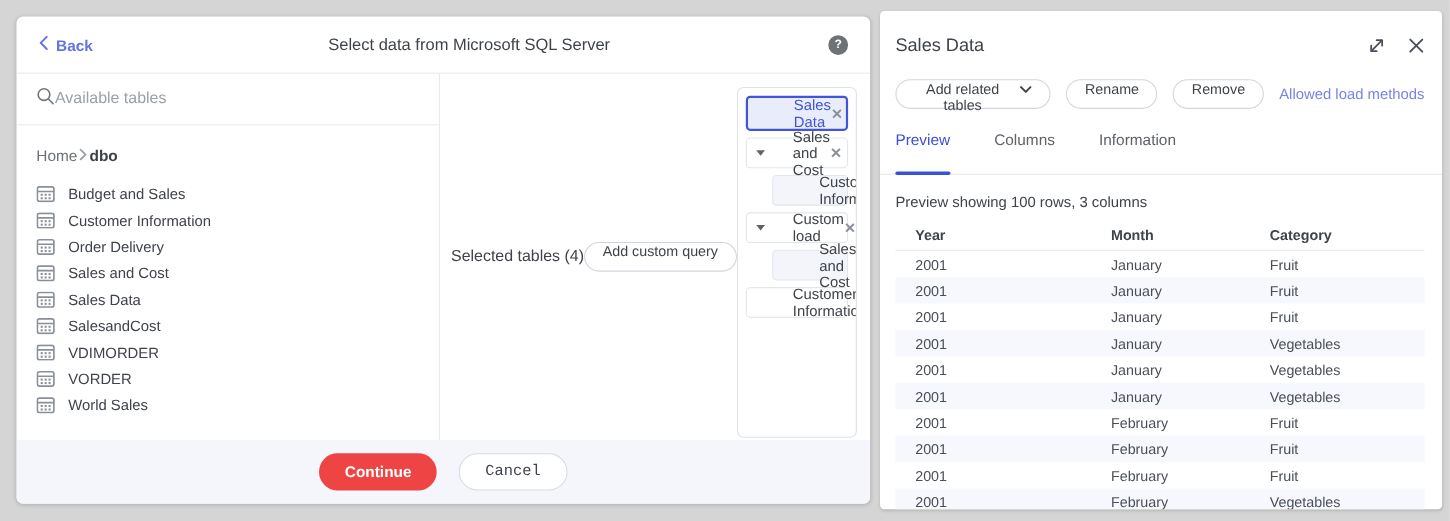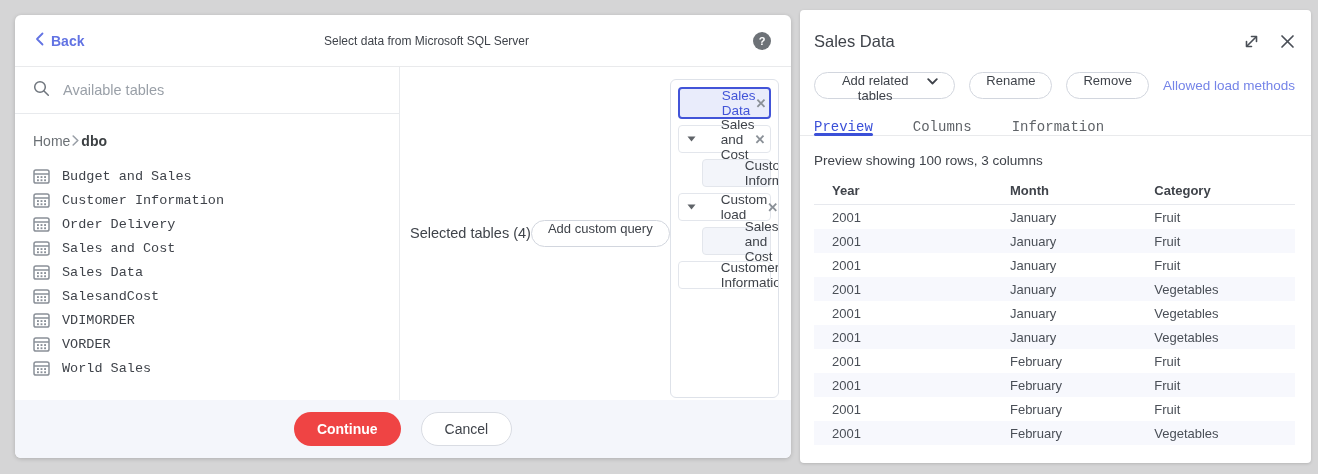--- a/index.html
+++ b/index.html
@@ -20,43 +20,43 @@
   }
   .dlg-header {
     height: 52px; flex: 0 0 52px; position: relative;
     display: flex; align-items: center;
     border-bottom: 1px solid #e9eaec; padding: 0 20px;
   }
   .back-link { display: flex; align-items: center; gap: 7px; color: #6273e3;
     font-size: 14px; font-weight: bold; cursor: pointer; z-index: 2; }
   .dlg-title {
     position: absolute; left: 0; right: 0; text-align: center;
-    font-size: 12px; color: #3f434a; font-weight: 500; pointer-events: none; padding-left: 47px;
+    font-size: 15px; color: #3f434a; font-weight: 500; pointer-events: none; padding-left: 47px;
   }
   .help-badge {
     margin-left: auto; width: 18px; height: 18px; border-radius: 50%;
     background: #6d7277; color: #fff; font-size: 11px; font-weight: bold;
     display: flex; align-items: center; justify-content: center; cursor: pointer; z-index: 2;
   }
   .dlg-body { flex: 1 1 auto; display: flex; min-height: 0; }
 
   .left-col { width: 385px; flex: 0 0 385px; border-right: 1px solid #e8eaed; display:flex; flex-direction:column; }
   .search-row {
-    height: 47px; flex: 0 0 47px; display: flex; align-items: center; gap: 13px;
+    height: 47px; flex: 0 0 47px; display: flex; align-items: center; 
     padding: 0 18px; border-bottom: 1px solid #e8eaed;
   }
   .search-input {
     border: none; outline: none; flex: 1; font-size: 14.5px; color: #3f434a;
     font-family: "Liberation Sans", sans-serif; background: transparent;
   }
   .search-input::placeholder { color: #9aa0a8; }
   .breadcrumb { display: flex; align-items: center; gap: 2px; padding: 19px 18px 0 18px; font-size: 14px; }
   .crumb-home { color: #6b7075; cursor: pointer; }
   .crumb-current { color: #3c4043; font-weight: bold; }
-  .table-list { padding: 15px 18px 0 18px; font-family: Liberation Mono, monospace; }
+  .table-list { padding: 15px 18px 0 18px; }
   .table-list-item { display: flex; align-items: center; gap: 12px; height: 24px; cursor: pointer; }
   .table-list-item span.lbl { font-size: 13.5px; color: #3f434a; }
 
   .mid-col { flex: 1; display: flex; flex-direction: row; padding: 12px 12px 2px 10px; min-height: 0; }
   .mid-head { display: flex; align-items: center; justify-content: space-between; margin-bottom: 11px; flex: 0 0 auto; }
   .mid-head-title { font-size: 14.5px; color: #3f434a; }
   .pill-btn {
     height: 27px; border: 1px solid #d2d6de; border-radius: 14px; background: #fff;
     padding: 0 16px; font-size: 13px; color: #3f434a; cursor: pointer;
     display: inline-flex; gap: 8px;
@@ -84,37 +84,37 @@
     display: flex; align-items: center; justify-content: center; gap: 20px;
   }
   .btn-primary {
     height: 34px; padding: 0 23px; border: none; border-radius: 17px;
     background: #ef4444; color: #fff; font-size: 14px; font-weight: bold; cursor: pointer;
     font-family: "Liberation Sans", sans-serif;
   }
   .btn-secondary {
     height: 34px; padding: 0 23px; border: 1px solid #d9dce3; border-radius: 17px;
     background: #fff; color: #3f434a; font-size: 14px; cursor: pointer;
-    font-family: Liberation Sans, sans-serif;
+    font-family: Liberation Mono, monospace;
   }
 
   
   .panel {
     position: absolute; left: 800px; top: 10px; width: 511px; height: 453px;
     background: #fff; border-radius: 4px; box-shadow: 0 1px 3px rgba(0,0,0,.15);
     padding: 0 16px 0 14px; overflow: hidden;
   }
   .panel-head { display: flex; align-items: center; margin-top: 22px; }
   .panel-title { font-size: 16.5px; color: #3f434a; }
   .panel-head-icons { margin-left: auto; display: flex; align-items: center; gap: 20px; }
   .icon-btn { cursor: pointer; display: inline-flex; }
   .panel-actions { display: flex; align-items: center; margin-top: 21px; gap: 14px; }
   .link-btn { color: #7584e8; font-size: 13.5px; font-weight: 500; cursor: pointer; white-space: nowrap; }
   .tabs { display: flex; margin-top: 20px; border-bottom: 1px solid #e9eaec; margin-left: -14px; margin-right: -16px; padding-left: 14px; }
-  .tab { margin-right: 40px; padding-bottom: 0; font-size: 14px; font-weight: 500; color: #5f6368; cursor: pointer; position: relative; font-family: Liberation Mono, monospace; }
+  .tab { margin-right: 40px; padding-bottom: 23px; font-size: 14px; font-weight: 500; color: #5f6368; cursor: pointer; position: relative; }
   .tab.active { color: #3b50d8; }
   .tab.active::after { content: ""; position: absolute; left: 0; right: 0; bottom: -1px; height: 3px; background: #3b50d8; border-radius: 2px; }
   .preview-info { margin-top: 17px; font-size: 13.5px; color: #3f434a; }
   .preview-table { margin-top: 9px; }
   .pt-row { display: flex; align-items: center; height: 24px; }
   .pt-row.header { height: 28px; border-bottom: 1px solid #e7e9ee; }
   .pt-row.zebra { background: #f7f8fd; }
   .pt-cell { font-size: 13px; color: #4a4f57; padding-left: 18px; }
   .pt-row.header .pt-cell { font-weight: bold; color: #3f434a; }
   .pt-cell.c0 { width: 37%; } .pt-cell.c1 { width: 30%; } .pt-cell.c2 { width: 33%; }

